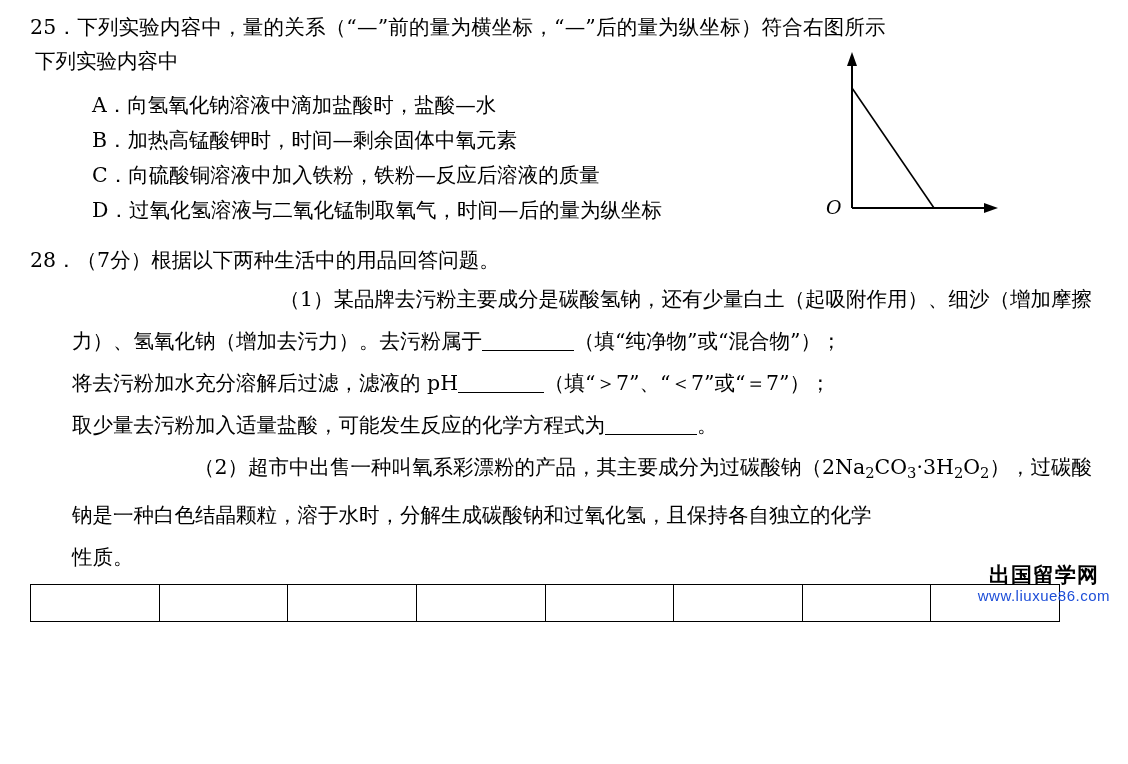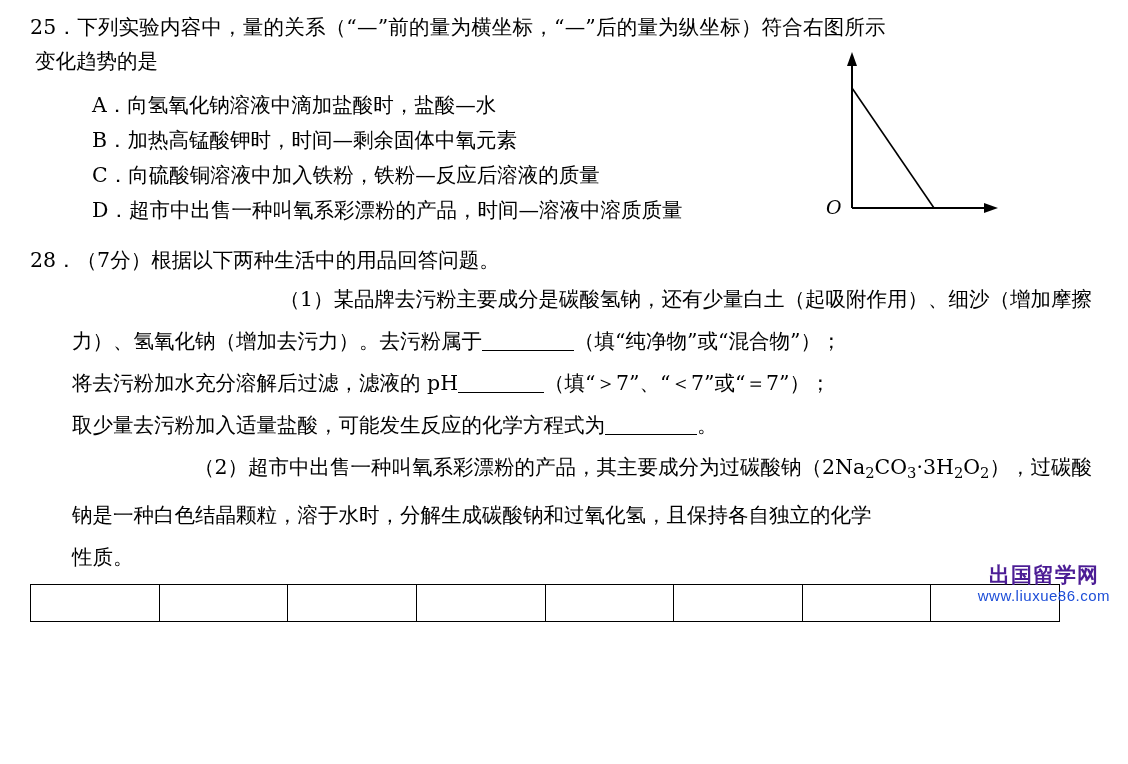--- a/index.html
+++ b/index.html
@@ -131,53 +131,53 @@
     position: absolute;
     right: 18px;
     bottom: 8px;
     text-align: center;
     line-height: 1.15;
   }
   .wm-main {
     font-family: "DejaVu Sans", "Liberation Sans", sans-serif;
     font-size: 21px;
     font-weight: bold;
-    color: #4c1d95;
+    color: #000000;
     letter-spacing: 1px;
   }
   .wm-sub {
     font-family: Liberation Sans, sans-serif;
     font-size: 15px;
     color: #1d4ed8;
     letter-spacing: 0.5px;
   }
 </style>
 </head>
 <body>
 
 <div class="page">
 
   <section class="q25">
     <div class="q25-line1">
       <span>25．</span><span>下列实验内容中，量的关系（“—”前的量为横坐标，“—”后的量为纵坐标）符合右图所示</span>
     </div>
-    <div class="q25-line2">变化趋势的是</div>
+    <div class="q25-line2">下列实验内容中</div>
 
     <div class="choices">
       <div class="choice">
         <span class="choice-letter">A．</span><span>向氢氧化钠溶液中滴加盐酸时，盐酸—水</span>
       </div>
       <div class="choice">
         <span class="choice-letter">B．</span><span>加热高锰酸钾时，时间—剩余固体中氧元素</span>
       </div>
       <div class="choice">
         <span class="choice-letter">C．</span><span>向硫酸铜溶液中加入铁粉，铁粉—反应后溶液的质量</span>
       </div>
       <div class="choice">
-        <span class="choice-letter">D．</span><span>超市中出售一种叫氧系彩漂粉的产品，时间—溶液中溶质质量</span>
+        <span class="choice-letter">D．</span><span>过氧化氢溶液与二氧化锰制取氧气，时间—后的量为纵坐标</span>
       </div>
     </div>
 
     <div class="figure">
       <svg width="190" height="180" viewBox="0 0 190 180">
 
         <line x1="32" y1="160" x2="32" y2="14" stroke="#000" stroke-width="2"></line>
         <polygon points="32,4 27,18 37,18" fill="#000"></polygon>
 
         <line x1="32" y1="160" x2="168" y2="160" stroke="#000" stroke-width="2"></line>

